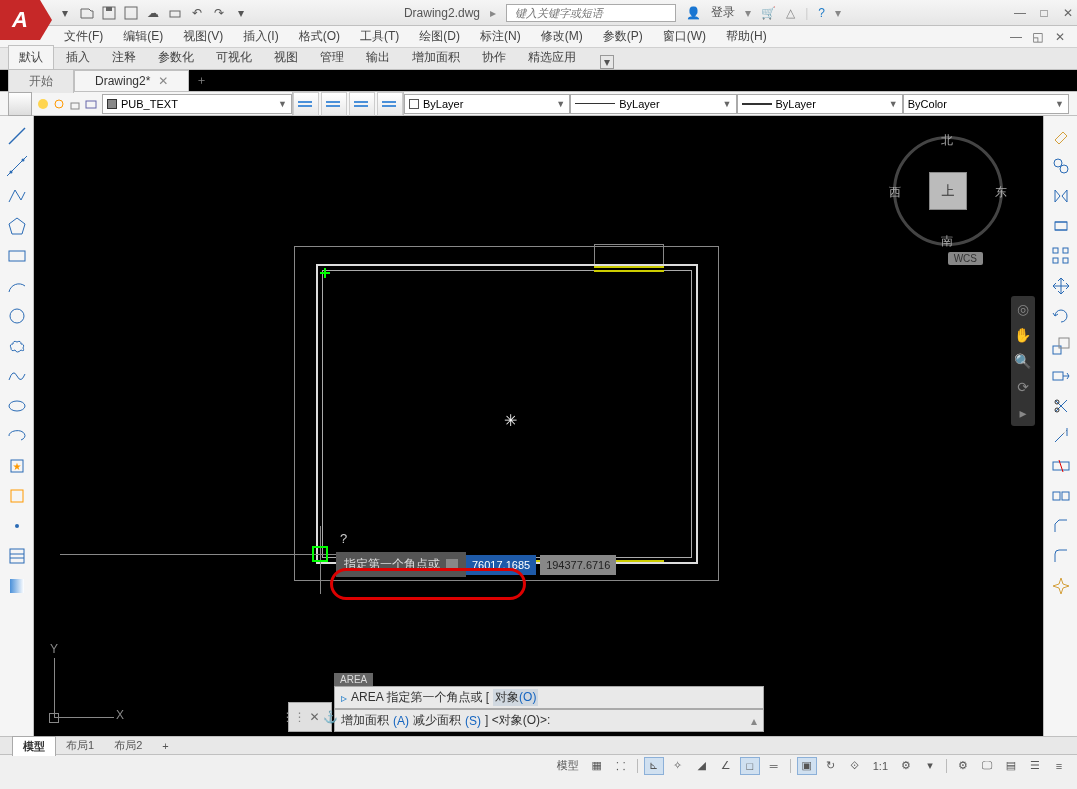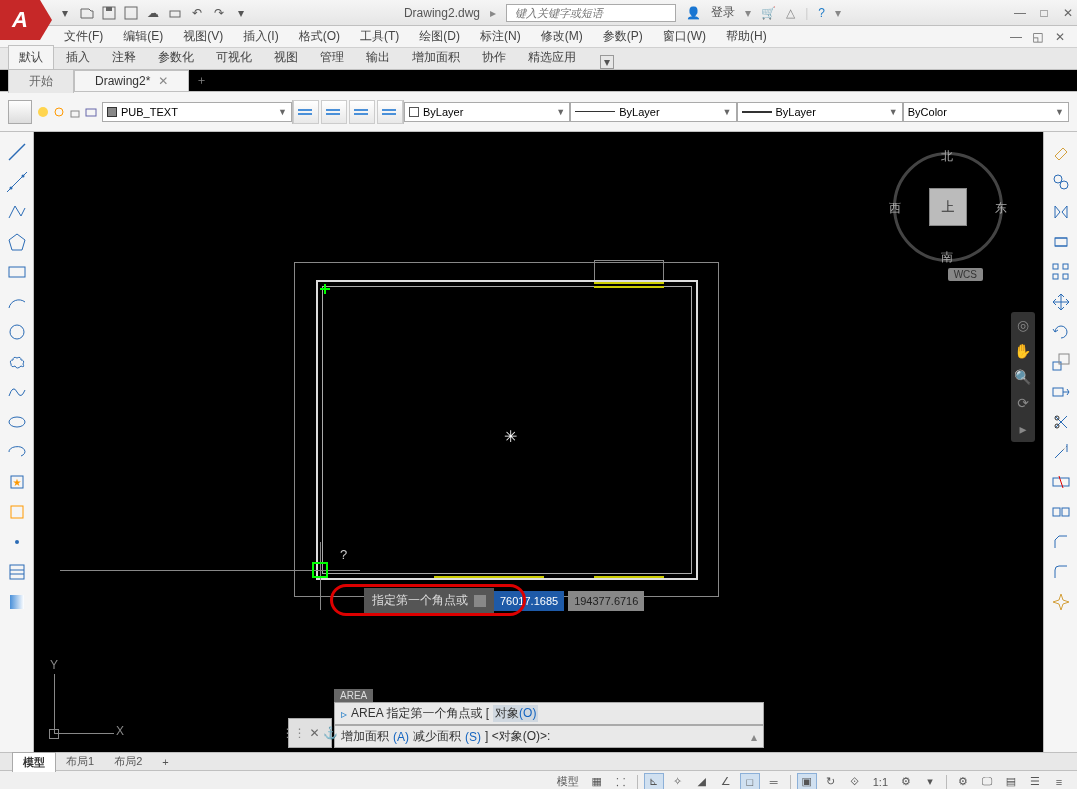--- a/index.html
+++ b/index.html
@@ -30,21 +30,21 @@
 .ribbon-menu { margin-left: 12px; width: 14px; height: 14px; border: 1px solid #999; display:flex;align-items:center;justify-content:center;color:#555;}
 
 
 .file-tabs { height: 22px; background: #000000; display: flex; align-items: center; padding-left: 8px; border-bottom: 1px solid #c0c0c0; }
 .file-tab { padding: 3px 20px; background: #f5f5f5; border: 1px solid #c0c0c0; border-bottom: none; display: flex; align-items: center; gap: 8px; cursor: pointer; font-size: 12px; color: #333;}
 .file-tab.inactive { background: #e8e8e8; color: #666; }
 .file-tab-close { color: #888; cursor: pointer; }
 .file-tab-add { width: 24px; text-align: center; color: #888; cursor: pointer; }
 
 
-.ribbon-panel { height: 40px; background: #f5f5f5; display: flex; align-items: center; border-bottom: 1px solid #c0c0c0; padding: 2px 8px; gap: 0; }
+.ribbon-panel { height: 24px; background: #f5f5f5; display: flex; align-items: center; border-bottom: 1px solid #c0c0c0; padding: 2px 8px; gap: 0; }
 .layer-panel { display: flex; align-items: center; gap: 4px; }
 .layer-icon { width: 24px; height: 24px; background: linear-gradient(#fff,#ddd); border: 1px solid #aaa; }
 .toggle-icons { display:flex; gap:2px; align-items:center; }
 .ti { width:14px;height:14px; }
 .layer-dropdown { width: 190px; height: 20px; border: 1px solid #aaa; background: #fff; display: flex; align-items: center; padding: 0 4px; font-size: 11px; gap:4px;}
 .layer-swatch { width: 10px; height: 10px; background: #888; border: 1px solid #333; }
 .panel-sep { width: 1px; height: 24px; background: #c0c0c0; }
 .small-btns { display: flex; gap: 2px; }
 .sb { width: 26px; height: 24px; background: linear-gradient(#fff,#e8e8e8); border: 1px solid #ccc; position:relative;}
 .sb::before { content:''; position:absolute; left:4px; top:8px; width:14px; height:2px; background:#4a90d9;}
@@ -74,21 +74,21 @@
 .green-mark { position: absolute; left: 286px; top: 152px; width: 10px; height: 10px; }
 .green-mark::before, .green-mark::after { content:''; position:absolute; background:#0f0;}
 .green-mark::before { left:4px; top:0; width:2px; height:10px;}
 .green-mark::after { left:0; top:4px; width:10px; height:2px;}
 .yellow-line { position: absolute; height: 2px; background: #cc0; }
 .crosshair-h { position: absolute; left: 26px; top: 438px; width: 300px; height: 1px; background: #888; }
 .crosshair-v { position: absolute; left: 286px; top: 410px; width: 1px; height: 68px; background: #888; }
 .pick-box { position: absolute; left: 278px; top: 430px; width: 16px; height: 16px; border: 2px solid #0f0; }
 .qmark { position: absolute; left: 306px; top: 415px; color: #ccc; font-size: 13px;}
 .star { position: absolute; left: 470px; top: 295px; color: #fff; font-size:16px;}
-.tooltip-box { position: absolute; left: 302px; top: 456px; display: flex; align-items: center; margin-left: 28px; }
+.tooltip-box { position: absolute; left: 302px; top: 436px; display: flex; align-items: center; }
 .tt-prompt { background: #555; color: #ddd; padding: 4px 8px; font-size: 12px; display:flex; align-items:center; gap:6px;}
 .tt-icon { width:12px; height:12px; background:#888; display:inline-block;}
 .tt-coord1 { background: #1e5aa8; color: #fff; padding: 4px 6px; font-size: 11px; }
 .tt-coord2 { background: #888; color: #222; padding: 4px 6px; font-size: 11px; margin-left: 4px;}
 .red-oval { position: absolute; left: 296px; top: 452px; width: 196px; height: 32px; border: 3px solid #d00; border-radius: 16px; pointer-events:none;}
 .ucs-x { position: absolute; left: 20px; bottom: 18px; width: 60px; height: 1px; background: #888;}
 .ucs-y { position: absolute; left: 20px; bottom: 18px; width: 1px; height: 60px; background: #888;}
 .ucs-xl { position:absolute; left:82px; bottom:14px; color:#888; font-size:12px;}
 .ucs-yl { position:absolute; left:16px; bottom:80px; color:#888; font-size:12px;}
 .ucs-box { position:absolute; left:15px; bottom:13px; width:10px; height:10px; border:1px solid #888;}

